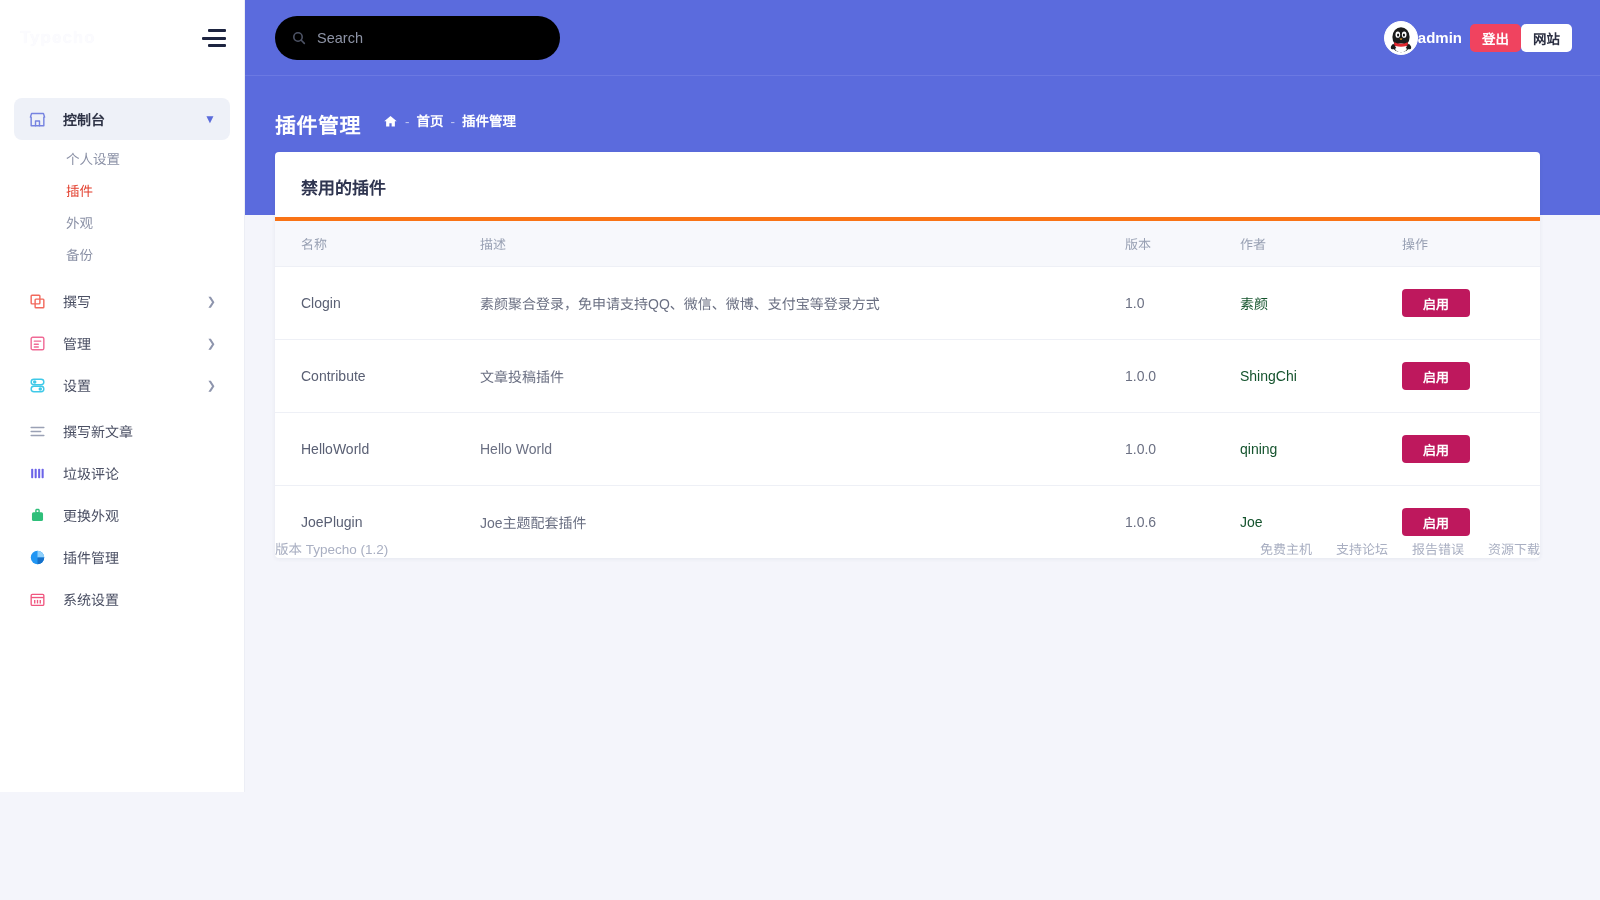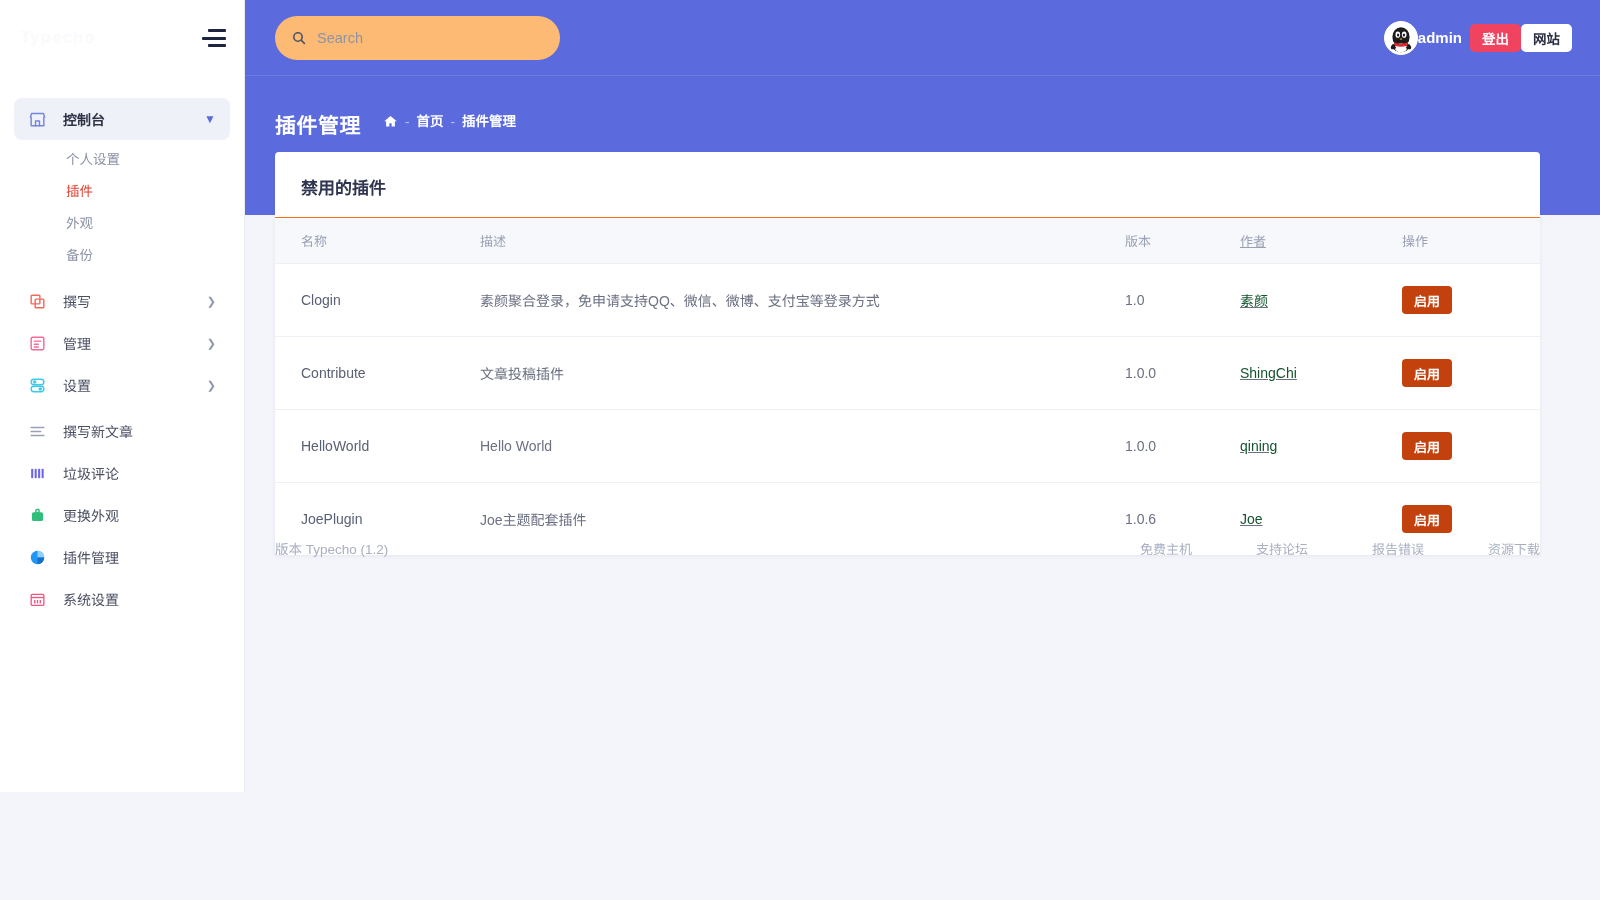--- a/index.html
+++ b/index.html
@@ -89,21 +89,21 @@
   }
   .topbar {
     height: 76px; width: 100%;
     background: #5b6bdd;
     display: flex; align-items: center;
     padding: 0 28px 0 30px;
     border-bottom: 1px solid #6b79e2;
   }
   .search-box {
     width: 285px; height: 44px;
-    background: #fdba74;
+    background: #000000;
     border-radius: 22px;
     display: flex; align-items: center;
     padding: 0 16px;
   }
   .search-icon { margin-right: 10px; display: flex; flex: 0 0 auto; }
   .search-input {
     border: none; outline: none; background: transparent;
     font-size: 14.5px; color: #606575;
     font-family: "Liberation Sans", sans-serif;
     width: 100%;
@@ -177,62 +177,62 @@
   .card-title {
     font-size: 17px; font-weight: bold; color: #2f3550;
   }
 
   table { width: 100%; border-collapse: collapse; }
   thead th {
     background: #f7f8fc;
     font-size: 13px; font-weight: normal; color: #98a0b3;
     text-align: left;
     padding: 13px 0 13px 0;
-    border-top: 1px solid #f97316;
+    border-top: 4px solid #f97316;
     border-bottom: 1px solid #eef0f6;
   }
   tbody td {
     font-size: 14px; color: #6b7083;
     padding: 22px 0 22px 0;
     border-bottom: 1px solid #eef0f6;
     vertical-align: middle;
   }
   tbody tr:last-child td { border-bottom: none; }
   .col-name   { width: 205px; padding-left: 26px !important; }
   .col-desc   { width: 645px; }
   .col-ver    { width: 115px; }
-  .col-author { width: 162px; text-decoration: underline; }
+  .col-author { width: 162px; }
   .col-act    { width: 138px; }
   thead .col-name { padding-left: 26px; }
 
   td.cell-name { color: #5a6074; }
   td.cell-desc { color: #6b7083; }
   td.cell-ver  { color: #6b7083; }
   a.author-link { color: #14532d; text-decoration: none; font-size: 14px; }
 
   .btn-enable {
     display: inline-flex; align-items: center; justify-content: center;
-    background: #c2410c; color: #ffffff;
+    background: #be185d; color: #ffffff;
     border: none; border-radius: 4px;
-    height: 28px; min-width: 48px; padding: 0 12px;
+    height: 28px; min-width: 48px; padding: 0 21px;
     font-size: 13px; font-weight: bold;
     font-family: "Liberation Sans", sans-serif;
     cursor: pointer;
   }
 
   .footer {
     position: absolute;
     left: 30px; top: 524px;
     width: 1265px;
     display: flex; align-items: center;
     padding-top: 14px;
   }
   .footer-left { font-size: 13.5px; color: #a9afc2; }
   .footer-right { margin-left: auto; display: flex; gap: 24px; }
-  .footer-right a { font-size: 13px; color: #a9afc2; text-decoration: none; margin-left: 40px; }
+  .footer-right a { font-size: 13px; color: #a9afc2; text-decoration: none; }
 </style>
 </head>
 <body>
 
 <aside class="sidebar">
   <div class="logo-row">
     <div class="logo-mark">Typecho</div>
     <div class="hamburger">
       <i></i>
         <i></i>

